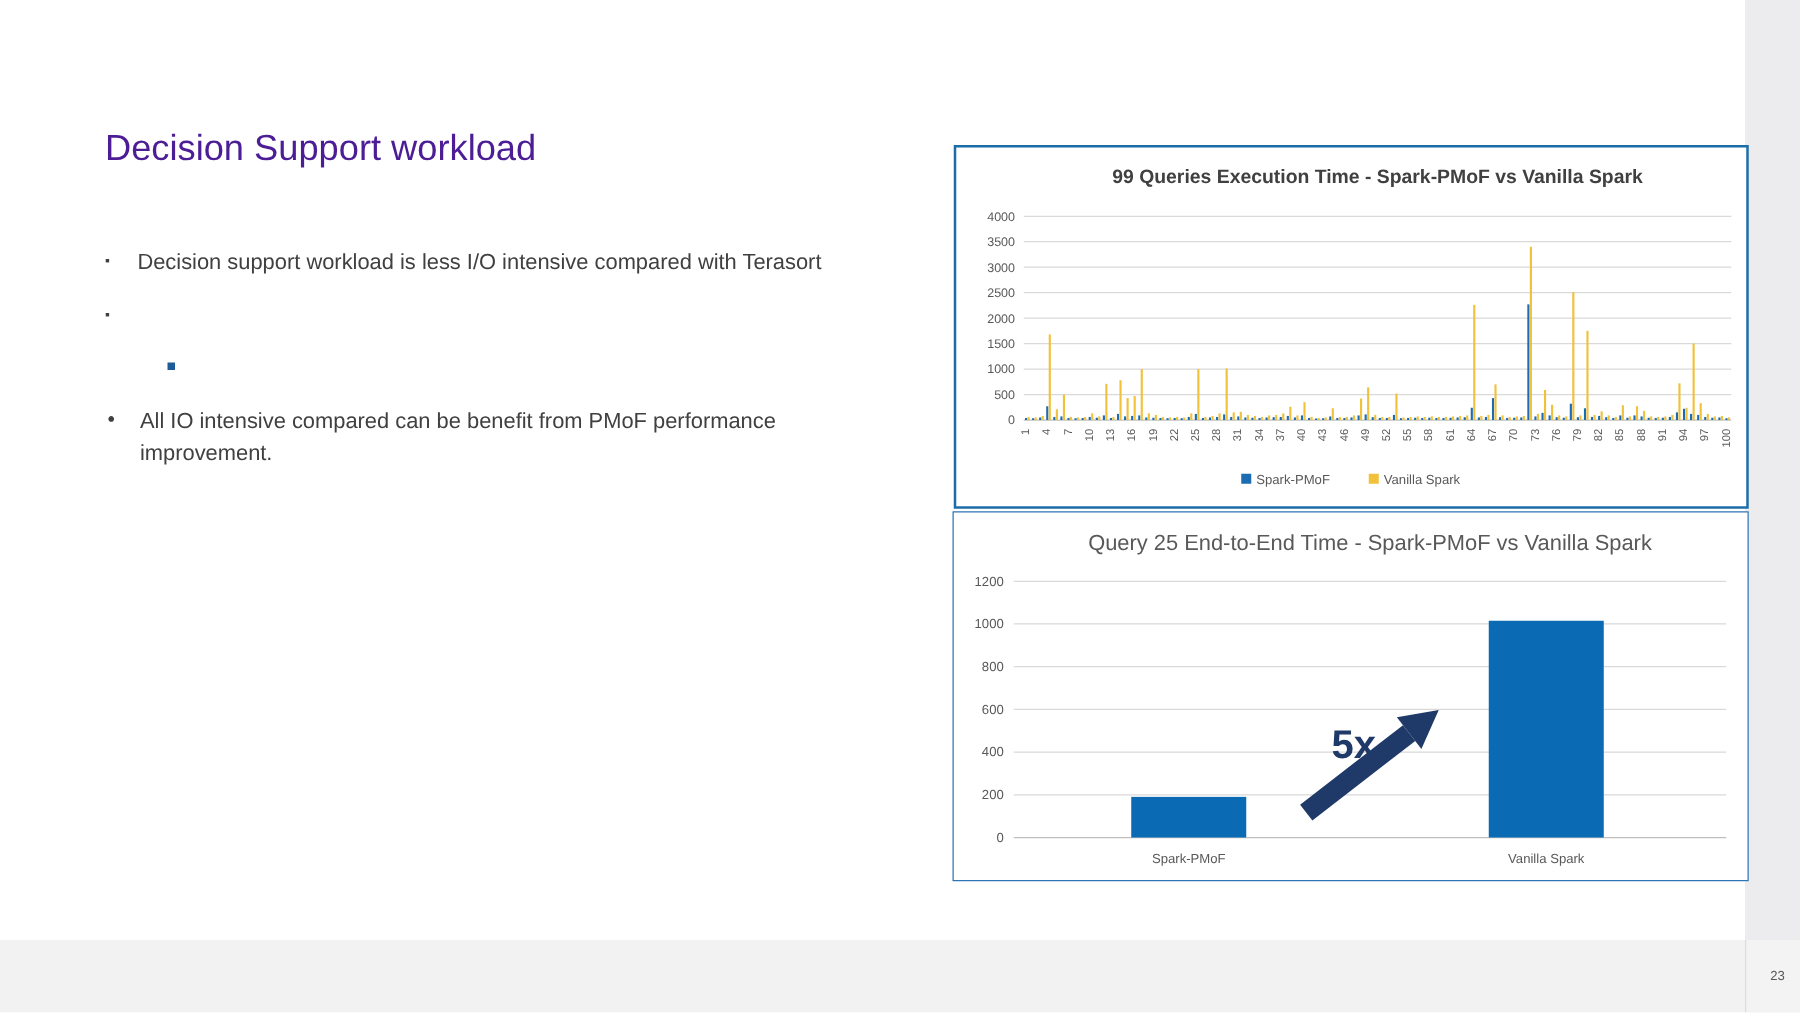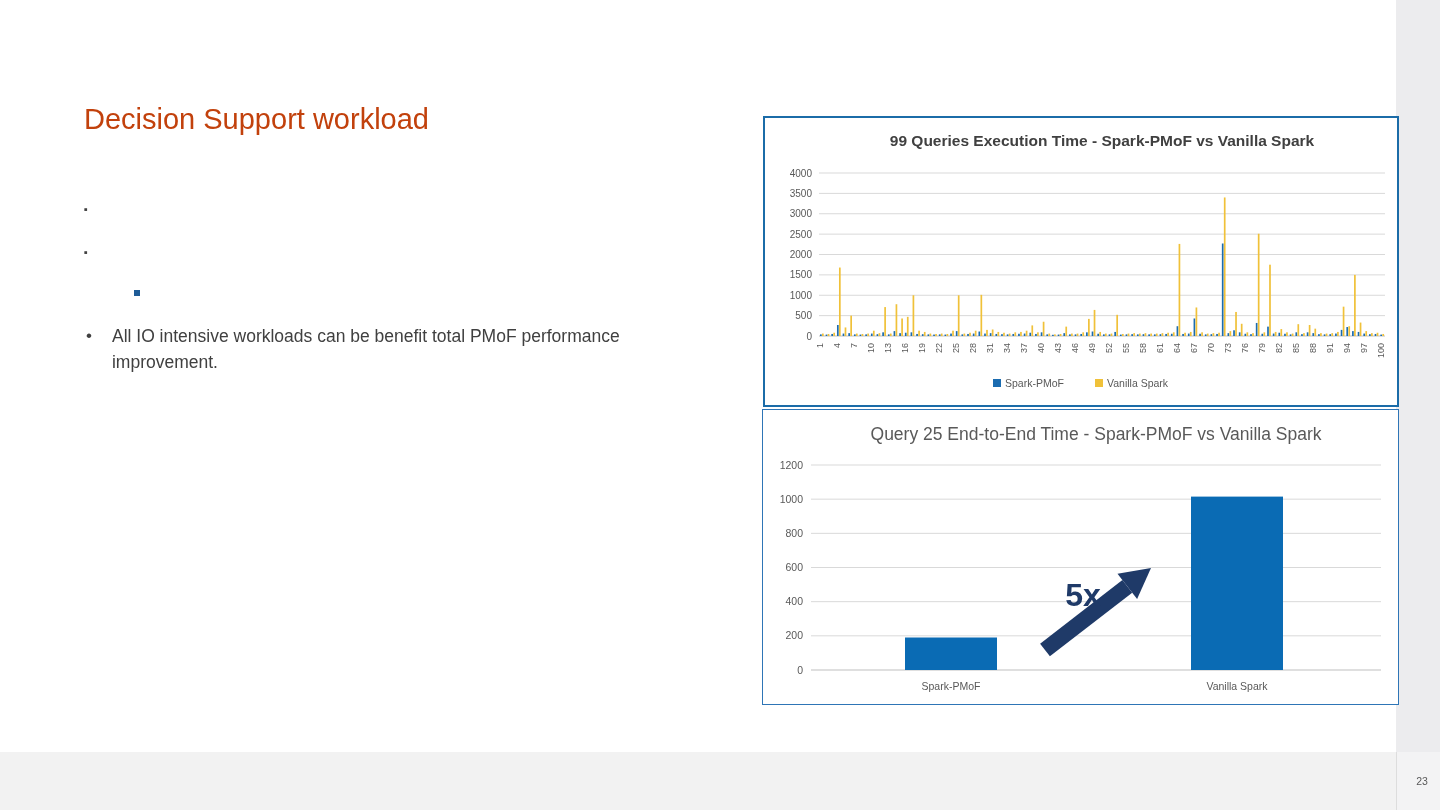--- a/index.html
+++ b/index.html
@@ -1,21 +1,21 @@
 <!DOCTYPE html>
 <html><head>
 <meta charset="utf-8">
 <style>
   html,body{margin:0;padding:0;}
   body{
     width:1440px;height:810px;position:relative;overflow:hidden;
     background:#ffffff;font-family:"Liberation Sans","DejaVu Sans",sans-serif;
   }
   .gutter{position:absolute;right:0;top:0;width:44px;height:810px;background:#ececee;}
-  .slide-title{position:absolute;left:84px;top:84px;font-size:29px;font-weight:400;color:#c2410c;}
+  .slide-title{position:absolute;left:84px;top:84px;font-size:29px;font-weight:400;color:#4c1d95;}
   .bullet-row{position:absolute;display:flex;color:#404040;}
   .bullet-row .marker{flex:0 0 auto;}
   .row1{left:84px;top:199px;width:660px;font-size:17.5px;}
   .row2{left:84px;top:242px;width:660px;font-size:17.5px;}
   .row3{left:134px;top:285px;width:560px;font-size:14.5px;color:#1f5c97;}
   .row4{left:84px;top:323px;width:600px;font-size:17.5px;line-height:26px;}
   .sq-marker{font-size:11px;line-height:1;margin:5px 22px 0 0;color:#404040;}
   .sq-marker-blue{width:6px;height:6px;background:#1f5c97;margin:5px 0 0 0;}
   .sub-gap{width:22px;flex:0 0 auto;}
   .dot-marker{font-size:17px;margin:0 20px 0 2px;color:#404040;}
@@ -32,34 +32,35 @@
 </style>
 </head>
 <body>
 
 <div class="gutter"></div>
 
 <h1 class="slide-title">Decision Support workload</h1>
 
 <div class="bullet-row row1">
   <span class="marker sq-marker">▪</span>
+  <span>Decision support workload is less I/O intensive compared with Terasort</span>
 </div>
 
 <div class="bullet-row row2">
   <span class="marker sq-marker">▪</span>
 </div>
 
 <div class="bullet-row row3">
   <span class="marker sq-marker-blue"></span>
   <span class="sub-gap"></span>
 </div>
 
 <div class="bullet-row row4">
   <span class="marker dot-marker">•</span>
-  <span>All IO intensive workloads can be benefit total PMoF performance improvement.</span>
+  <span>All IO intensive compared can be benefit from PMoF performance improvement.</span>
 </div>
 
 <section class="chart-box chart-box1">
   <div id="chart1"><svg width="632" height="287" viewBox="0 0 632 287">
         <line x1="54" y1="218" x2="620" y2="218" stroke="#bfbfbf" stroke-width="1"></line>
         <text x="47" y="221.5" text-anchor="end" font-size="10" fill="#595959">0</text>
         <line x1="54" y1="197.625" x2="620" y2="197.625" stroke="#d9d9d9" stroke-width="1"></line>
         <text x="47" y="201.125" text-anchor="end" font-size="10" fill="#595959">500</text>
         <line x1="54" y1="177.25" x2="620" y2="177.25" stroke="#d9d9d9" stroke-width="1"></line>
         <text x="47" y="180.75" text-anchor="end" font-size="10" fill="#595959">1000</text>

